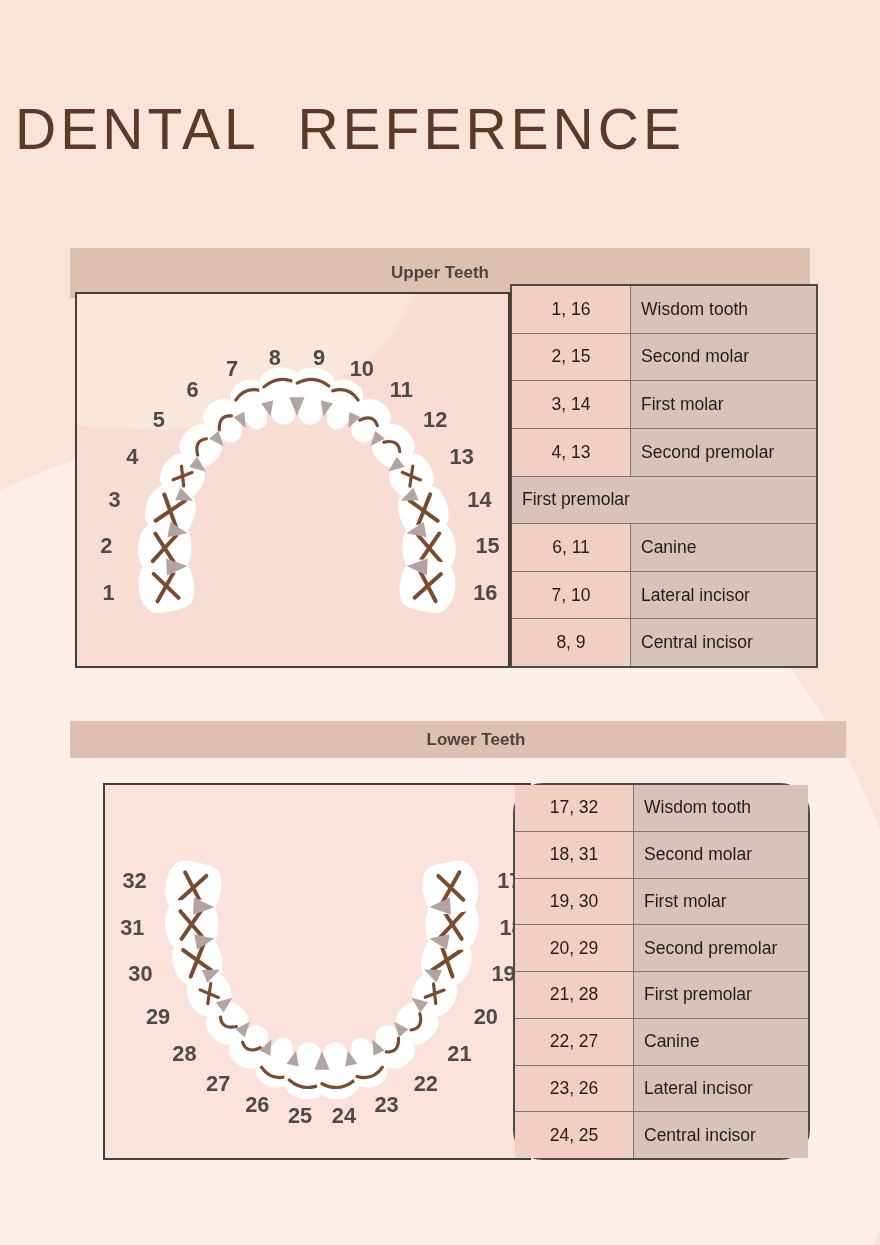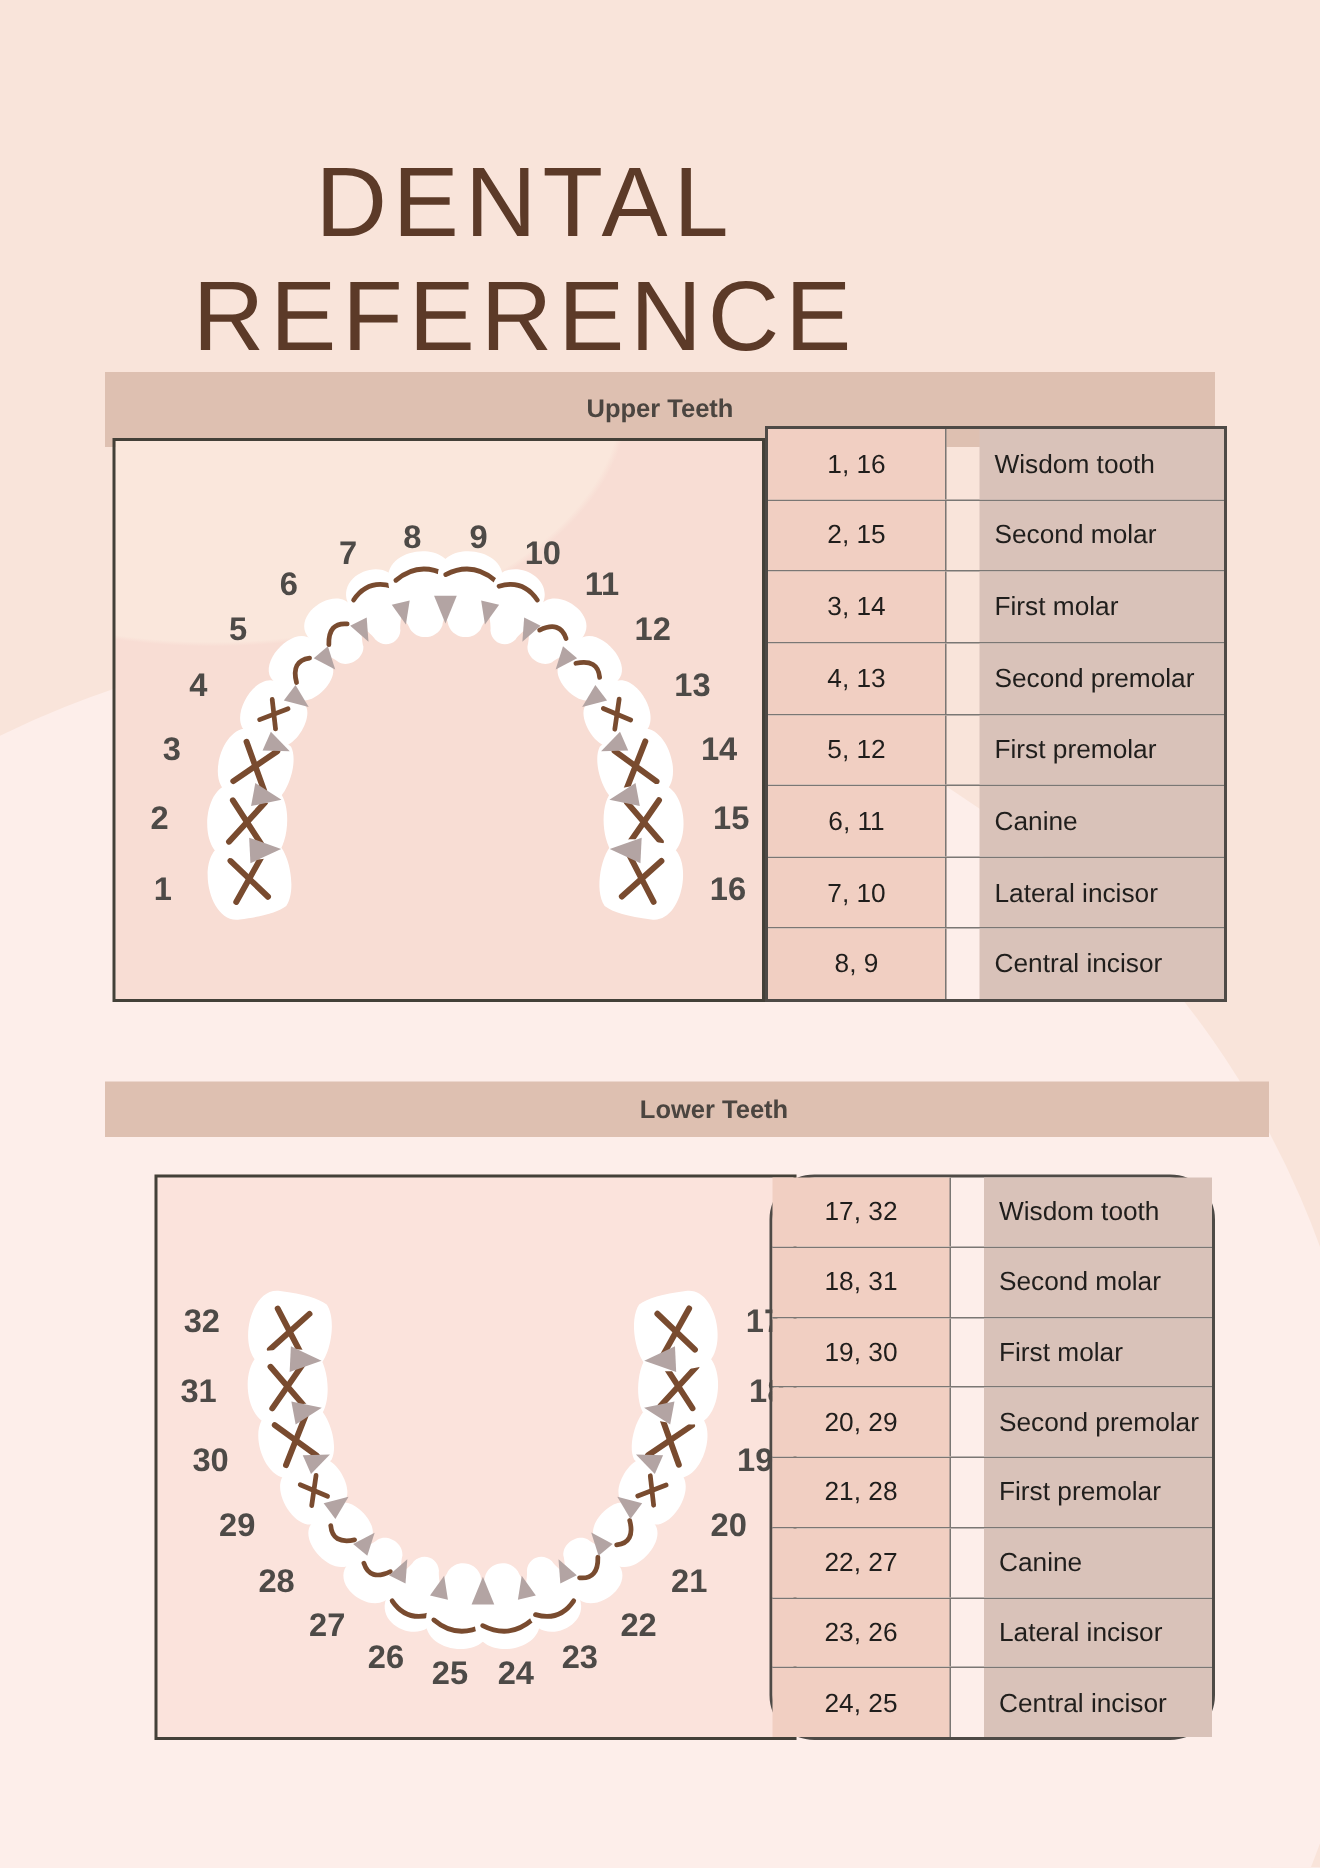--- a/index.html
+++ b/index.html
@@ -14,21 +14,21 @@
     position:absolute;
     left:-345px;top:425px;
     width:1260px;height:1210px;
     border-radius:50%;
     background:var(--blob,#fdeeea);
   }
   .title{
     position:absolute;
     left:0;top:96px;width:700px;
     text-align:center;
-    font-size:66px;
+    font-size:57px;
     letter-spacing:4px;
     word-spacing:20px;
     color:var(--title,#5c3a28);
     font-weight:400;
   }
   .section-bar{
     position:absolute;
     left:70px;width:740px;height:50px;
     background:var(--bar,#dec0b1);
     color:var(--bar-text,#4b4540);
@@ -69,21 +69,21 @@
     background:var(--cell-num,#f1cfc2);
     border-right:1px solid var(--table-line,#7a7774);
     display:flex;align-items:center;justify-content:center;
     font-size:17.5px;color:var(--cell-text,#201e1c);
   }
   .cell-name{
     flex:1;
     background:var(--cell-name,#d9c2b9);
     display:flex;align-items:center;
     padding-left:10px;
-    font-size:17.5px;color:var(--cell-text,#201e1c);margin-left:22px;
+    font-size:17.5px;color:var(--cell-text,#201e1c);
   }
 </style>
 </head>
 <body>
 
 <div class="page" style="--page-bg: #f9e4da; --blob: #fdeeea; --title: #5c3a28; --bar: #dec0b1; --bar-text: #4b4540; --box-border: #434038; --box-upper: #f8ddd4; --box-upper-light: #fae7dc; --box-lower: #fbe3dc; --table-outer: #4e4a46; --table-line: #7a7774; --cell-num: #f1cfc2; --cell-name: #d9c2b9; --cell-text: #201e1c; --tooth: #ffffff; --gap-triangle: #b3a4a3; --mark-brown: #794b2f; --tooth-number: #4d4a47;">
   <div class="bg-blob"></div>
 
   <div class="title">DENTAL REFERENCE</div>
 
@@ -270,21 +270,20 @@
       </div>
       <div class="t-row">
         <div class="cell-num">3, 14</div>
         <div class="cell-name">First molar</div>
       </div>
       <div class="t-row">
         <div class="cell-num">4, 13</div>
         <div class="cell-name">Second premolar</div>
       </div>
       <div class="t-row">
-        <div class="cell-num">5, 12</div>
         <div class="cell-name">First premolar</div>
       </div>
       <div class="t-row">
         <div class="cell-num">6, 11</div>
         <div class="cell-name">Canine</div>
       </div>
       <div class="t-row">
         <div class="cell-num">7, 10</div>
         <div class="cell-name">Lateral incisor</div>
       </div>

